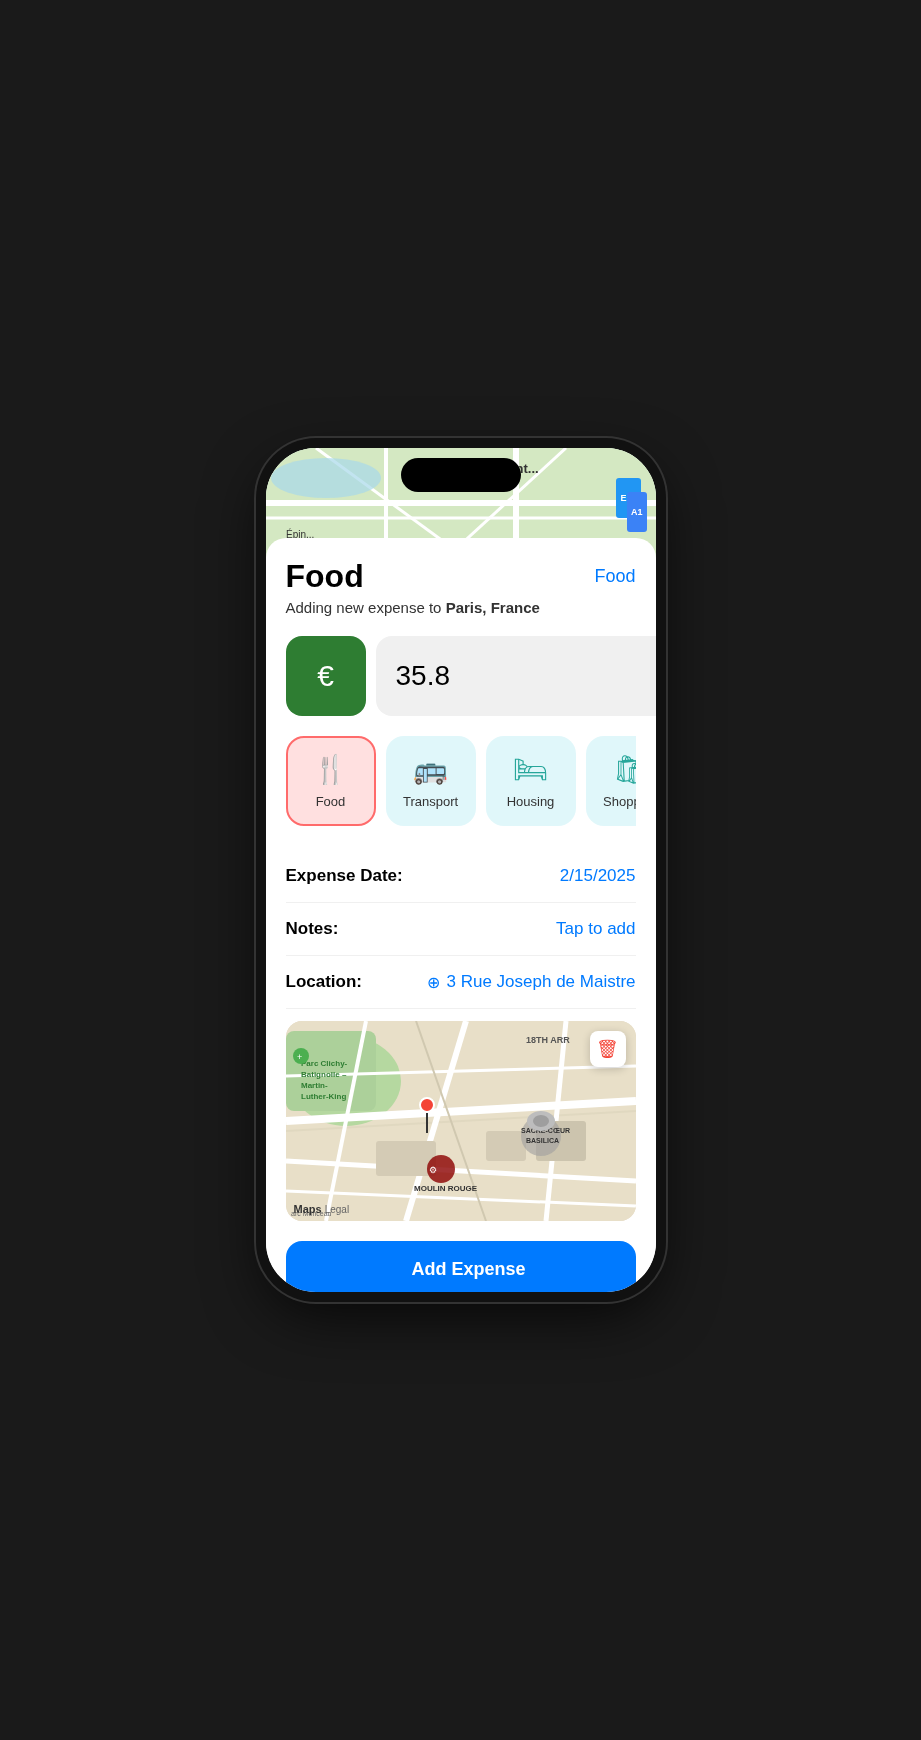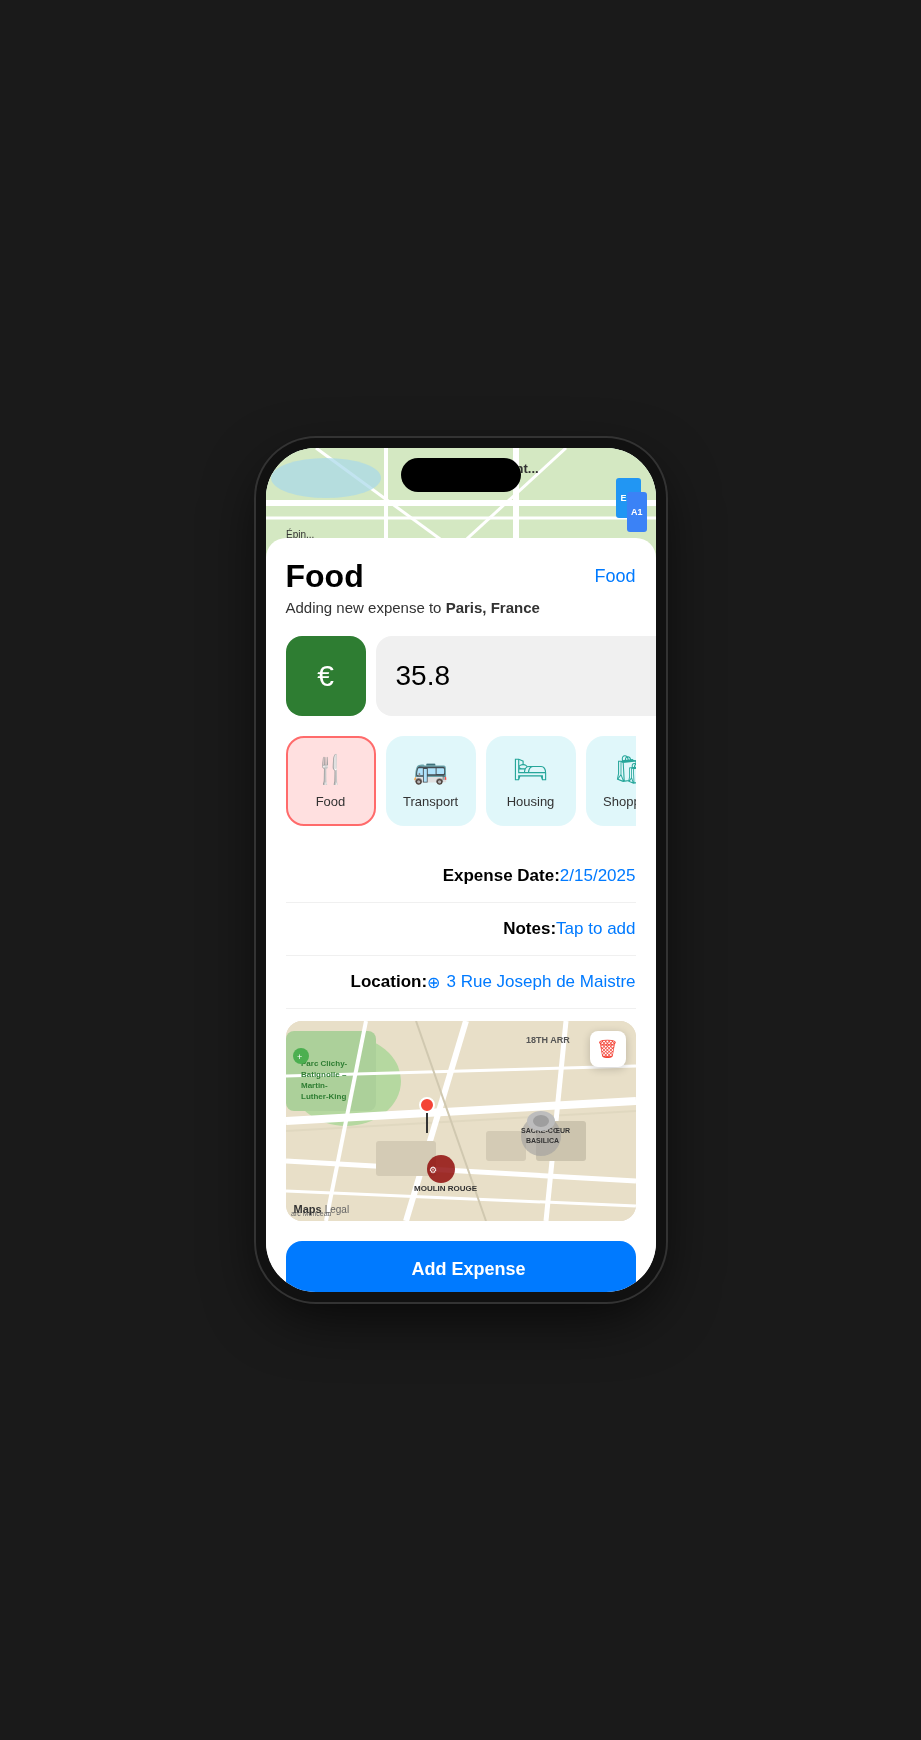--- a/index.html
+++ b/index.html
@@ -295,21 +295,21 @@
 
     .category-label {
       font-size: 13px;
       color: #333;
       font-weight: 500;
     }
 
     
     .form-row {
       display: flex;
-      justify-content: flex-end;
+      justify-content: space-between;
       align-items: center;
       padding: 16px 0;
       border-bottom: 1px solid #f0f0f0;
     }
 
     .form-label {
       font-size: 17px;
       font-weight: 700;
       color: #000;
     }

